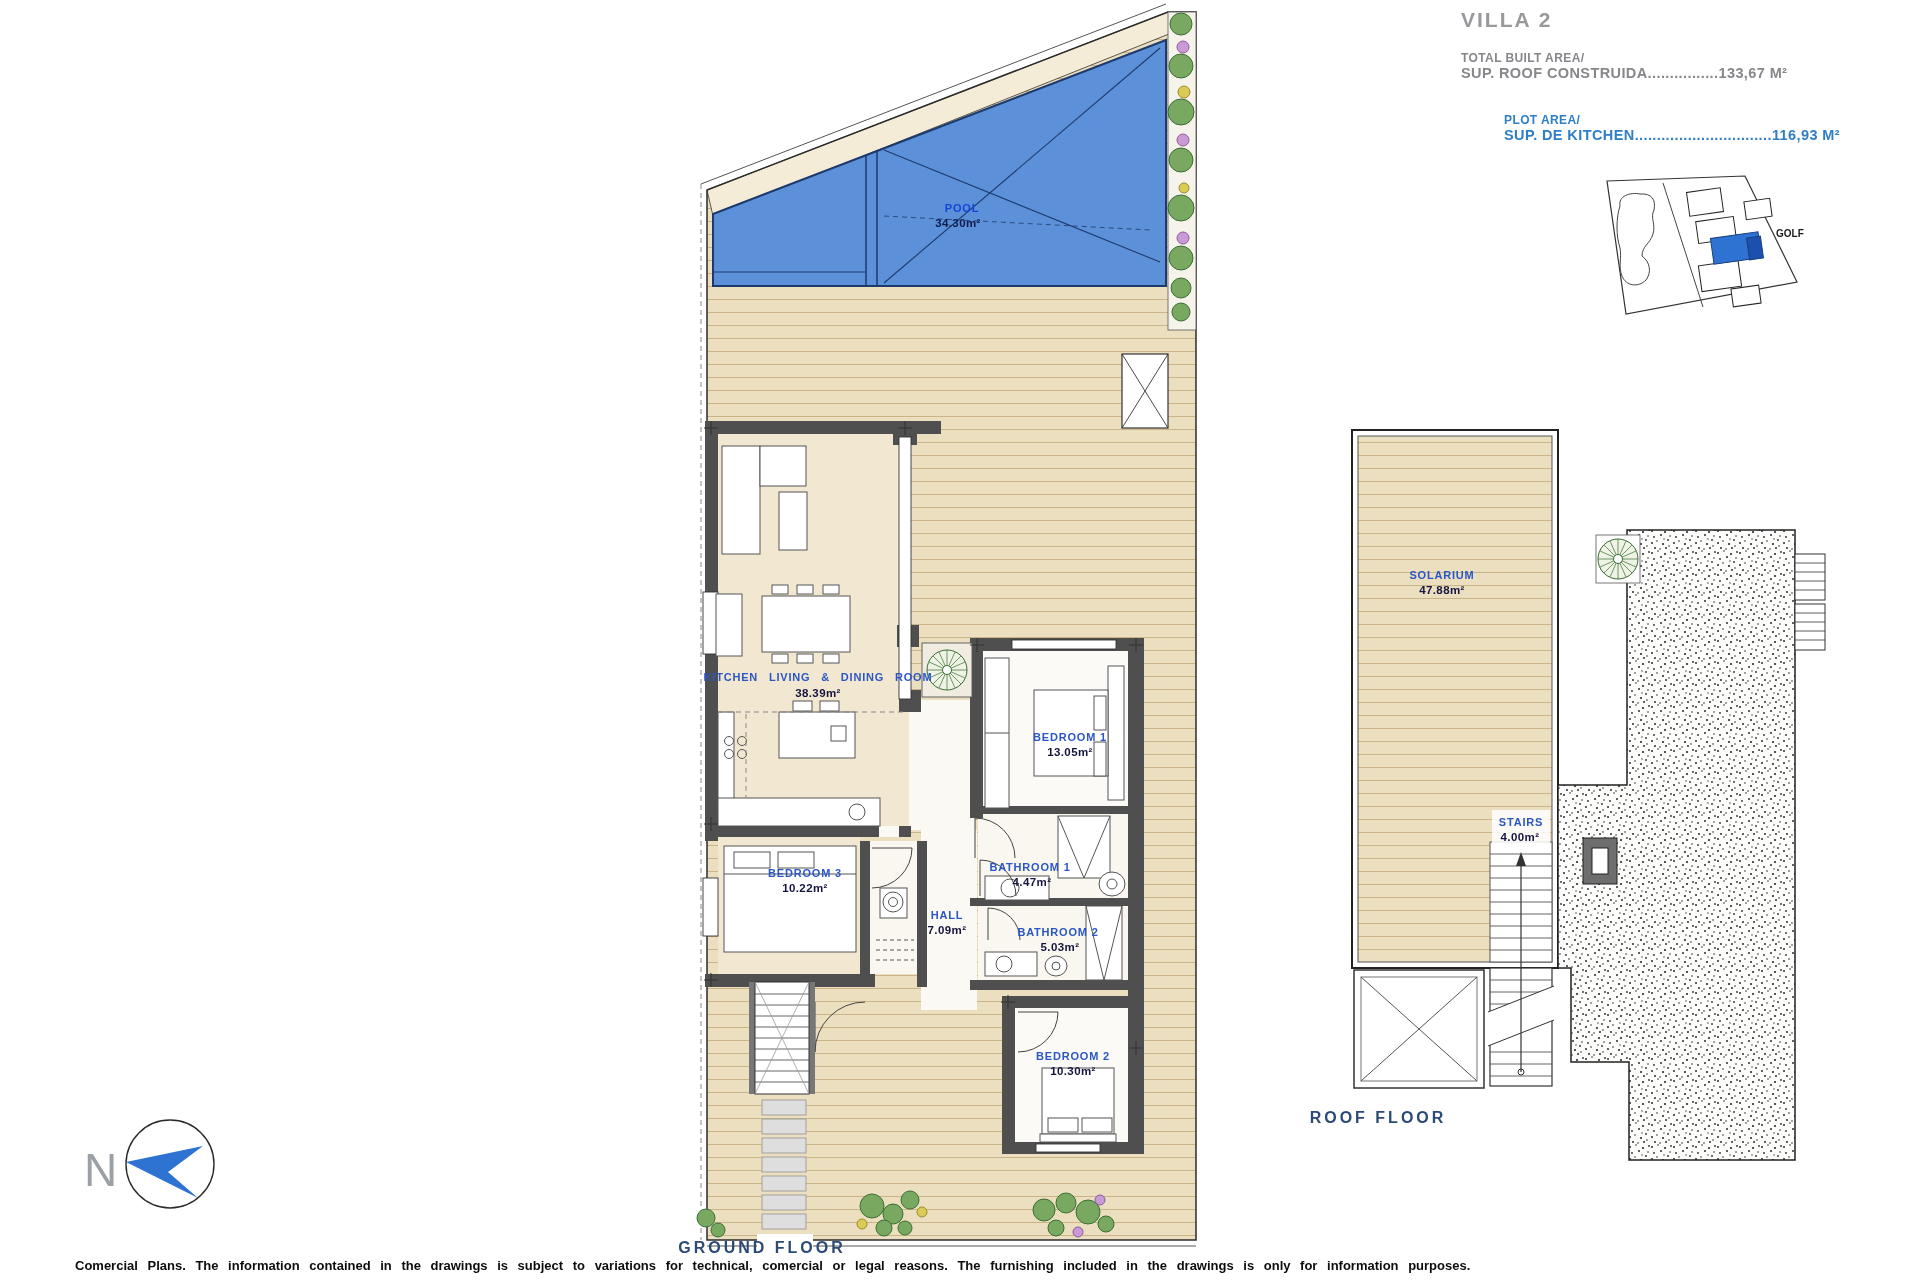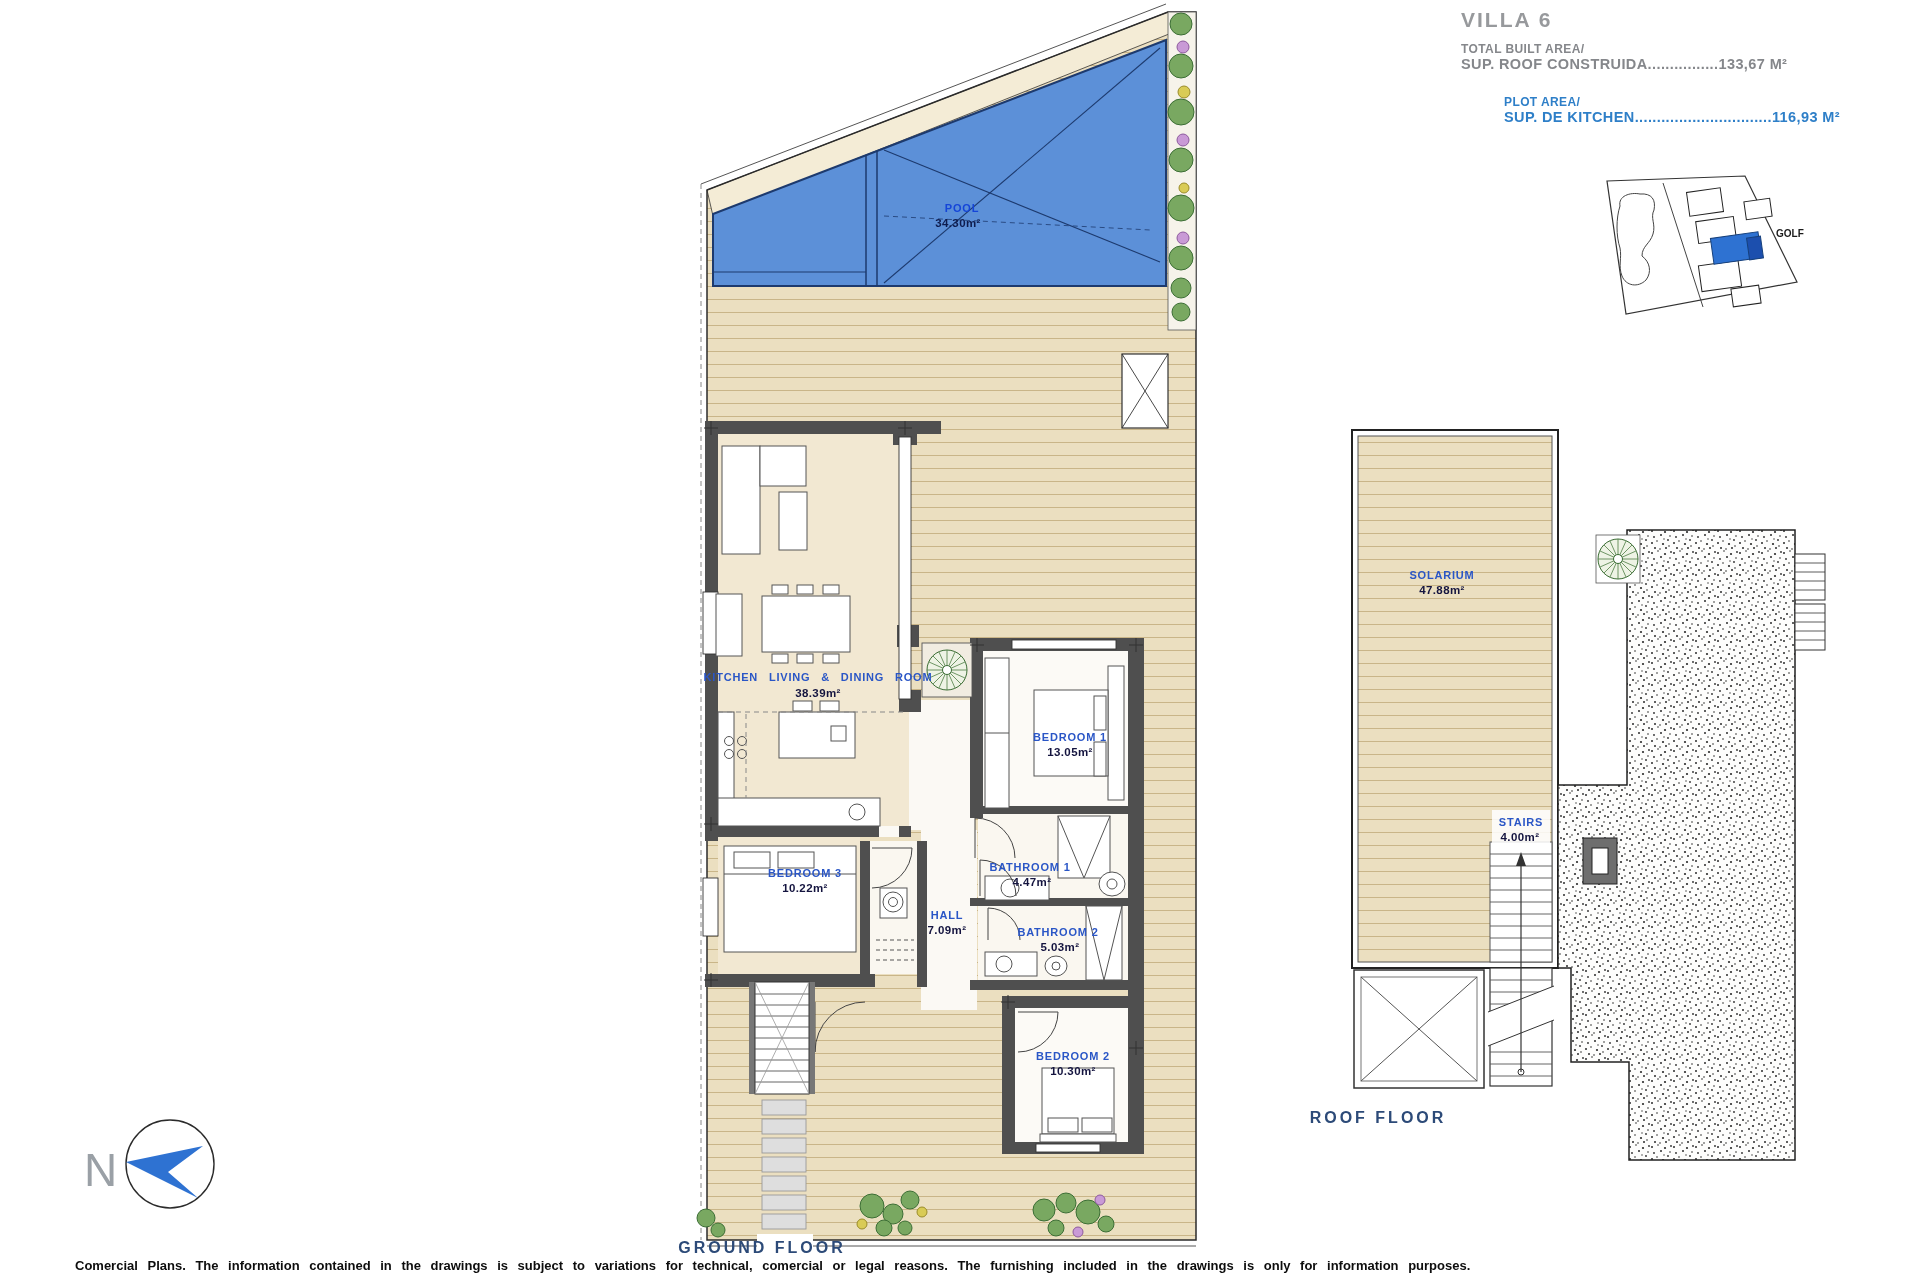--- a/index.html
+++ b/index.html
@@ -14,21 +14,21 @@
   .pool-name{fill:#1545d8;}
   .pool-area{fill:#0e1c4e;}
   .floor-caption{font-family:"Liberation Sans",sans-serif;font-size:16px;font-weight:bold;
                  fill:#2c4a78;letter-spacing:3px;text-anchor:middle;}
   .golf-label{font-family:"Liberation Sans",sans-serif;font-size:10px;font-weight:bold;fill:#1a1a1a;}
   .north-letter{font-family:"Liberation Sans",sans-serif;font-size:46px;fill:#9aa0a6;}
   .title-block{position:absolute;left:1461px;top:8px;width:400px;}
   .tb-villa{font-size:21px;font-weight:bold;color:#97999c;letter-spacing:2px;}
   .tb-gray{color:#85878b;}
   .tb-blue{color:#2e7fc8;padding-left:43px;}
-  .tb-small{font-size:12px;font-weight:bold;letter-spacing:0.4px;margin-top:10px;}
+  .tb-small{font-size:12px;font-weight:bold;letter-spacing:0.4px;margin-top:19px;}
   .tb-big{font-size:14.5px;font-weight:bold;letter-spacing:0.4px;}
   .tb-gap{height:13px;}
   .disclaimer{position:absolute;left:75px;top:1258px;width:1520px;
               font-size:13px;font-weight:bold;color:#0d0d0d;word-spacing:6px;
               white-space:nowrap;}
 </style>
 </head>
 <body>
 
 <svg width="1920" height="1280" viewBox="0 0 1920 1280">
@@ -367,21 +367,21 @@
   </g>
 
   <g>
     <circle cx="170" cy="1164" r="44" fill="#ffffff" stroke="#2b2b2b" stroke-width="1.4"></circle>
     <polygon points="126,1162 203,1146 168,1172 198,1198" fill="#2e72d2"></polygon>
     <text class="north-letter" x="84" y="1186">N</text>
   </g>
 </svg>
 
 <div class="title-block">
-  <div class="tb-villa">VILLA 6</div>
+  <div class="tb-villa">VILLA 2</div>
   <div class="tb-small tb-gray">TOTAL BUILT AREA/</div>
   <div class="tb-big tb-gray"><span>SUP. ROOF CONSTRUIDA</span><span>................</span><span>133,67 M²</span></div>
   <div class="tb-gap"></div>
   <div class="tb-small tb-blue">PLOT AREA/</div>
   <div class="tb-big tb-blue"><span>SUP. DE KITCHEN</span><span>...............................</span><span>116,93 M²</span></div>
 </div>
 
 <div class="disclaimer">Comercial Plans. The information contained in the drawings is subject to variations for technical, comercial or legal reasons. The furnishing included in the drawings is only for information purposes.</div>
 
 </body></html>

